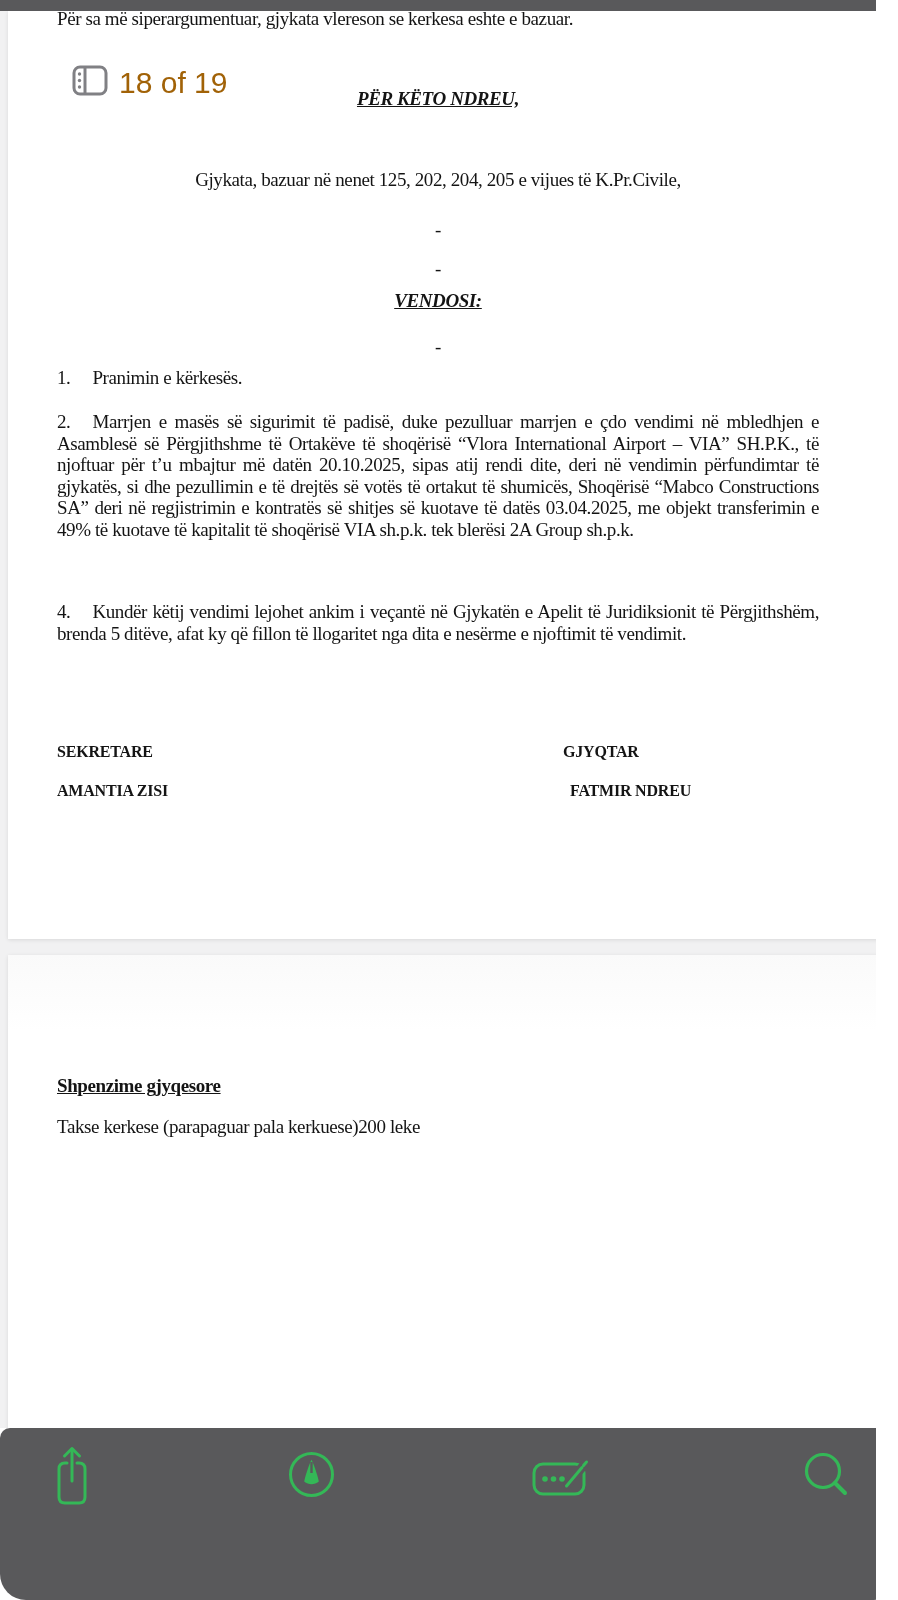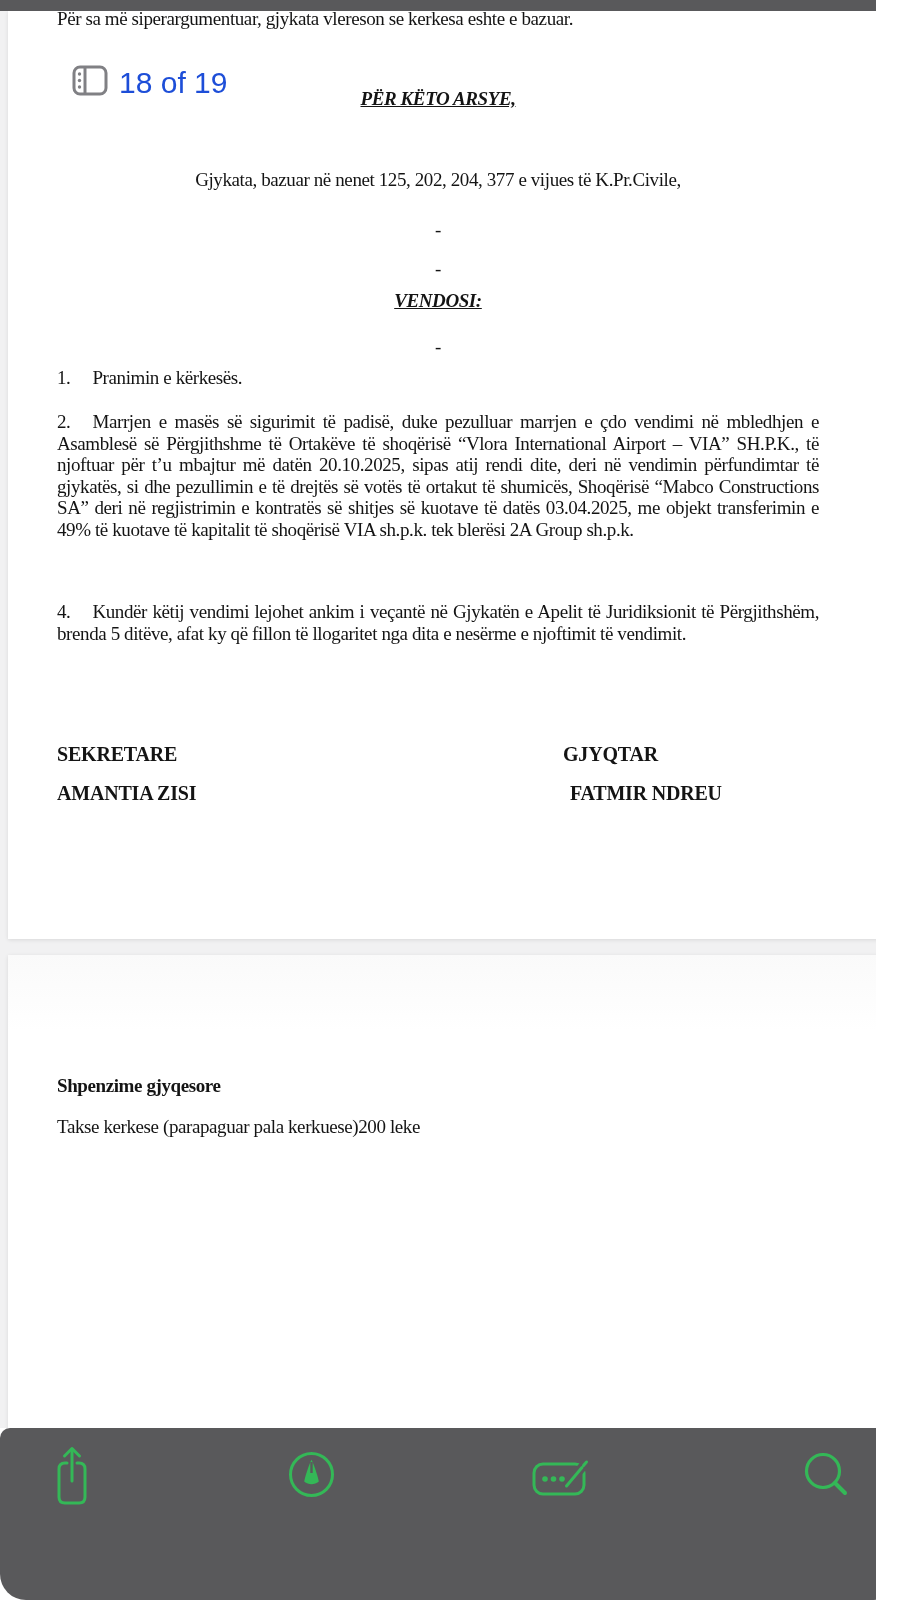--- a/index.html
+++ b/index.html
@@ -12,27 +12,27 @@
   
   .viewport{position:absolute;left:0;top:11px;width:898px;height:1417px;background:#f1f1f2;overflow:hidden;}
   .page{position:absolute;left:8px;width:880px;background:#ffffff;box-shadow:0 1px 4px rgba(0,0,0,0.10);}
   .page1{top:0;height:928px;}
   .page2{top:944px;height:480px;background:linear-gradient(180deg,#fafafa 0%,#ffffff 16%);}
   .doc{position:absolute;left:49px;width:762px;font-size:19px;line-height:21.5px;letter-spacing:-0.4px;}
   .center{text-align:center;}
   .just{text-align:justify;}
   .b{font-weight:bold;}
   .bi-u{font-weight:bold;font-style:italic;text-decoration:underline;}
-  .u{}
+  .u{text-decoration:underline;}
   .numgap{display:inline-block;width:22px;}
   
   .page-indicator{position:absolute;left:64px;top:54px;display:flex;align-items:center;gap:11px;cursor:default;}
-  .page-indicator .label{font-family:"Liberation Sans","DejaVu Sans",sans-serif;font-size:30px;color:#1d4ed8;letter-spacing:0;}
+  .page-indicator .label{font-family:"Liberation Sans","DejaVu Sans",sans-serif;font-size:30px;color:#a16207;letter-spacing:0;}
   
-  .sig{position:absolute;font-weight:bold;font-size:20px;letter-spacing:-0.2px;}
+  .sig{position:absolute;font-weight:bold;font-size:16px;letter-spacing:-0.2px;}
   
   .toolbar{position:absolute;left:0;bottom:0;width:898px;height:172px;background:#59595b;border-radius:10px 10px 26px 26px;}
   .tool{position:absolute;background:none;border:none;padding:0;margin:0;cursor:pointer;line-height:0;}
   
   .scroll-thumb{position:absolute;left:885px;top:1308px;width:7px;height:118px;border-radius:4px;background:#a3a3a6;}
 </style>
 </head>
 <body>
 
 <div id="canvas">
@@ -51,23 +51,23 @@
             <rect x="2" y="2" width="32" height="27" rx="6" stroke="#808084" stroke-width="3"></rect>
             <line x1="13" y1="2.5" x2="13" y2="28.5" stroke="#808084" stroke-width="3"></line>
             <circle cx="7.5" cy="9" r="1.7" fill="#808084"></circle>
             <circle cx="7.5" cy="15.5" r="1.7" fill="#808084"></circle>
             <circle cx="7.5" cy="22" r="1.7" fill="#808084"></circle>
           </svg>
         </span>
         <span class="label">18 of 19</span>
       </div>
 
-      <div class="doc center" style="top:77px;"><span class="bi-u">PËR KËTO ARSYE,</span></div>
+      <div class="doc center" style="top:77px;"><span class="bi-u">PËR KËTO NDREU,</span></div>
 
-      <div class="doc center" style="top:158px;">Gjykata, bazuar në nenet 125, 202, 204, 377 e vijues të K.Pr.Civile,</div>
+      <div class="doc center" style="top:158px;">Gjykata, bazuar në nenet 125, 202, 204, 205 e vijues të K.Pr.Civile,</div>
 
       <div class="doc center" style="top:208px;">-</div>
       <div class="doc center" style="top:247px;">-</div>
 
       <div class="doc center" style="top:279px;"><span class="bi-u">VENDOSI:</span></div>
 
       <div class="doc center" style="top:325px;">-</div>
 
       <div class="doc" style="top:356px;"><span>1.</span><span class="numgap"></span><span>Pranimin e kërkesës.</span></div>
 

